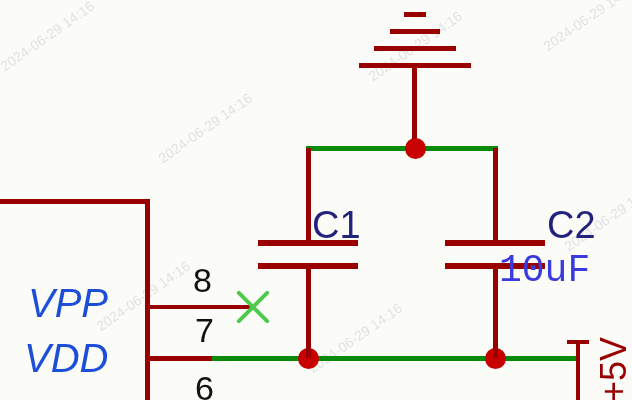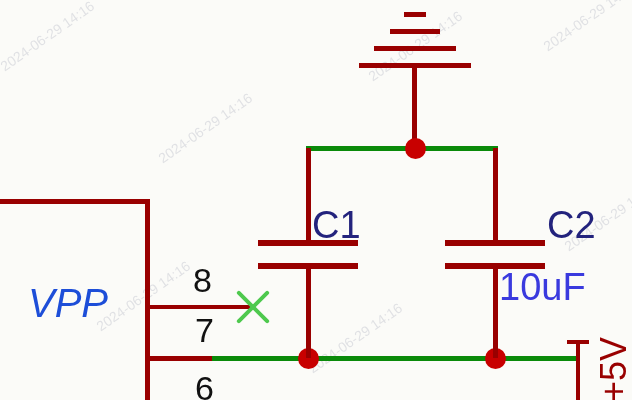--- a/index.html
+++ b/index.html
@@ -34,20 +34,21 @@
   <span class="wm" style="left:360px;top:38px;">2024-06-29 14:16</span>
   <span class="wm" style="left:535px;top:8px;">2024-06-29 14:16</span>
   <span class="wm" style="left:88px;top:288px;">2024-06-29 14:16</span>
   <span class="wm" style="left:300px;top:330px;">2024-06-29 14:16</span>
   <span class="wm" style="left:556px;top:208px;">2024-06-29 14:16</span>
 
   <div class="ln sym" style="left:0;top:199px;width:150px;height:5px;"></div>
   <div class="ln sym" style="left:145px;top:199px;width:5px;height:201px;"></div>
 
   <span class="txt pin-name" style="left:28px;top:283px;">VPP</span>
+  <span class="txt pin-name" style="left:24px;top:338px;">VDD</span>
 
   <span class="txt pin-num" style="left:193px;top:263px;">8</span>
   <span class="txt pin-num" style="left:195px;top:313px;">7</span>
   <span class="txt pin-num" style="left:195px;top:371px;">6</span>
 
   <div class="ln sym" style="left:150px;top:305px;width:103px;height:4px;"></div>
   <div class="ln sym" style="left:150px;top:356px;width:62px;height:5px;"></div>
 
   <div class="nc" style="left:233px;top:287px;">
     <div class="x1"></div>
@@ -71,20 +72,20 @@
   <div class="ln sym" style="left:258px;top:240px;width:100px;height:6px;"></div>
   <div class="ln sym" style="left:258px;top:263px;width:100px;height:6px;"></div>
   <div class="ln sym" style="left:306px;top:269px;width:5px;height:89px;"></div>
   <span class="txt ref" style="left:312px;top:206px;">C1</span>
 
   <div class="ln sym" style="left:493px;top:148px;width:5px;height:92px;"></div>
   <div class="ln sym" style="left:445px;top:240px;width:100px;height:6px;"></div>
   <div class="ln sym" style="left:445px;top:263px;width:100px;height:6px;"></div>
   <div class="ln sym" style="left:493px;top:269px;width:5px;height:89px;"></div>
   <span class="txt ref" style="left:499px;top:206px;margin-left:48px;">C2</span>
-  <span class="txt val" style="left:499px;top:268px;">10uF</span>
+  <span class="txt val" style="left:499px;top:252px;font-family:Liberation Mono, monospace;">10uF</span>
 
   <div class="ln sym" style="left:576px;top:342px;width:4px;height:16px;"></div>
   <div class="ln sym" style="left:567px;top:340px;width:22px;height:4px;"></div>
   <div class="ln sym" style="left:576px;top:358px;width:4px;height:42px;"></div>
   <span class="txt pwr" style="left:596px;top:402px;">+5V</span>
 
 </div>
 
 </body></html>

